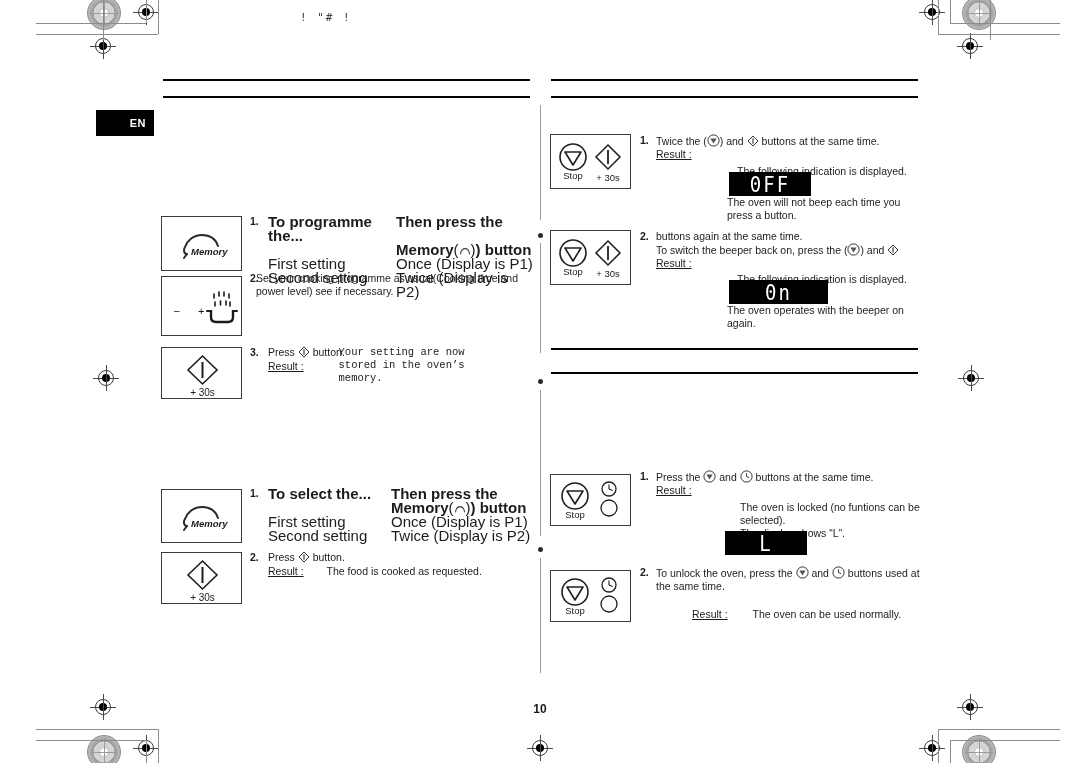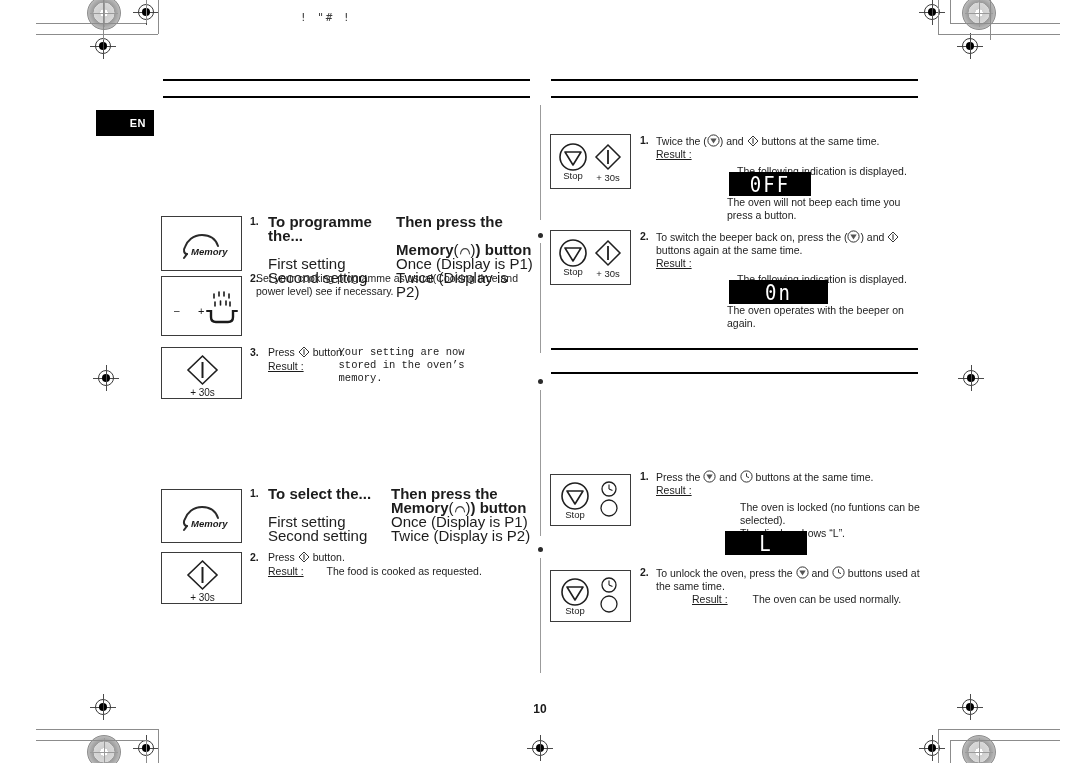--- a/index.html
+++ b/index.html
@@ -363,31 +363,31 @@
       <text x="22" y="44" text-anchor="middle" font-family="Liberation Sans, sans-serif" font-size="9.5" fill="#1a1a1a">Stop</text>
       <polygon points="57,10 69,22 57,34 45,22" fill="none" stroke="#1f1f1f" stroke-width="1.5"></polygon>
       <line x1="57" y1="15" x2="57" y2="29" stroke="#1f1f1f" stroke-width="1.8"></line>
       <text x="57" y="46" text-anchor="middle" font-family="Liberation Sans, sans-serif" font-size="9.5" fill="#1a1a1a">+ 30s</text>
     </svg>
   </div>
 
   <div class="step" style="left:640px;top:230px;width:290px;">
     <span class="stepnum" style="left:0;top:0;">2.</span>
     <div style="margin-left:16px;">
+      <div>buttons again at the same time.</div>
       <div>
         <span>To switch the beeper back on, press the (</span><svg width="13" height="13" viewBox="0 0 13 13" style="display:inline-block;vertical-align:-2px;">
             <circle cx="6.5" cy="6.5" r="5.6" fill="none" stroke="#333" stroke-width="1"></circle>
             <polygon points="3.3,4.6 9.7,4.6 6.5,9.6" fill="#555"></polygon>
           </svg><span>) and</span>
         <svg width="12" height="12" viewBox="0 0 12 12" style="display:inline-block;vertical-align:-2px;">
             <polygon points="6,1 11,6 6,11 1,6" fill="none" stroke="#333" stroke-width="1"></polygon>
             <line x1="6" y1="3.2" x2="6" y2="8.8" stroke="#333" stroke-width="1.1"></line>
           </svg>
       </div>
-      <div>buttons again at the same time.</div>
       <div class="uline" style="display:inline-block;">Result :</div>
       <div style="margin-left:81px;margin-top:3px;">The following indication is displayed.</div>
     </div>
   </div>
 
   <div class="lcd" style="left:729px;top:280px;width:99px;height:24px;">
     <span>0n</span>
   </div>
 
   <div class="step" style="left:727px;top:304px;width:185px;">
@@ -456,21 +456,21 @@
           </svg>
         <span>and</span>
         <svg width="13" height="13" viewBox="0 0 13 13" style="display:inline-block;vertical-align:-2px;">
             <circle cx="6.5" cy="6.5" r="5.6" fill="none" stroke="#333" stroke-width="1"></circle>
             <line x1="6.5" y1="6.5" x2="6.5" y2="3.3" stroke="#333" stroke-width="1"></line>
             <line x1="6.5" y1="6.5" x2="9" y2="7.6" stroke="#333" stroke-width="1"></line>
           </svg>
         <span>buttons used at</span>
       </div>
       <div>the same time.</div>
-      <div style="margin-top:0;padding-left:36px;">
+      <div style="margin-top:15px;padding-left:36px;">
         <span class="uline">Result :</span>
         <span style="margin-left:22px;">The oven can be used normally.</span>
       </div>
     </div>
   </div>
 
   <div class="pageno" style="top:702px;">10</div>
 
 </div>
 

